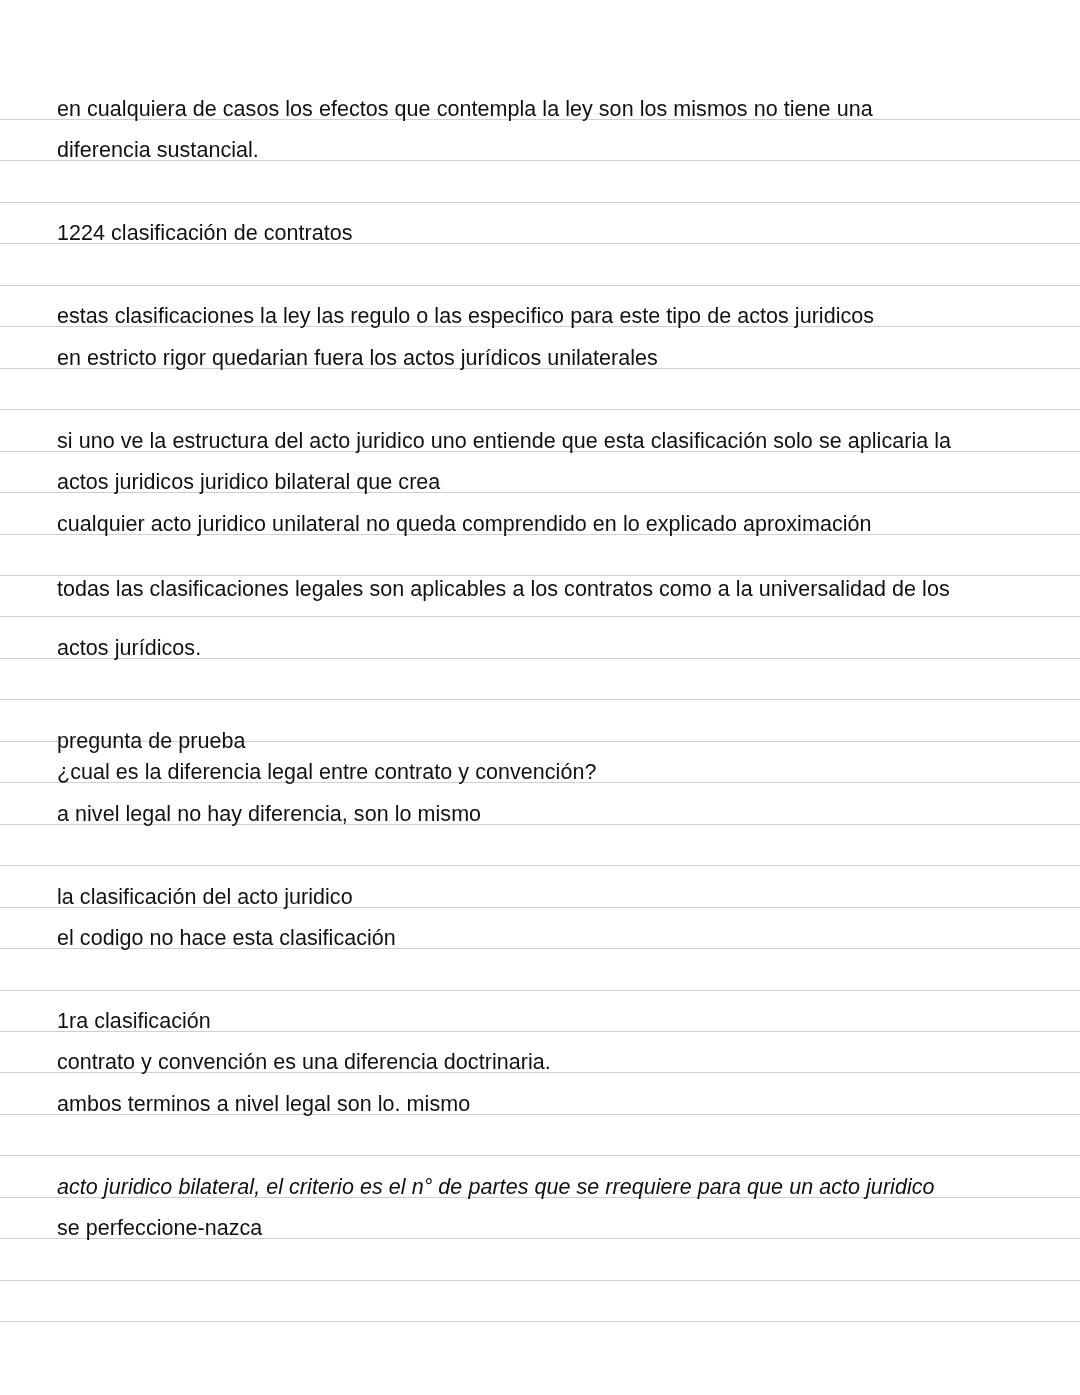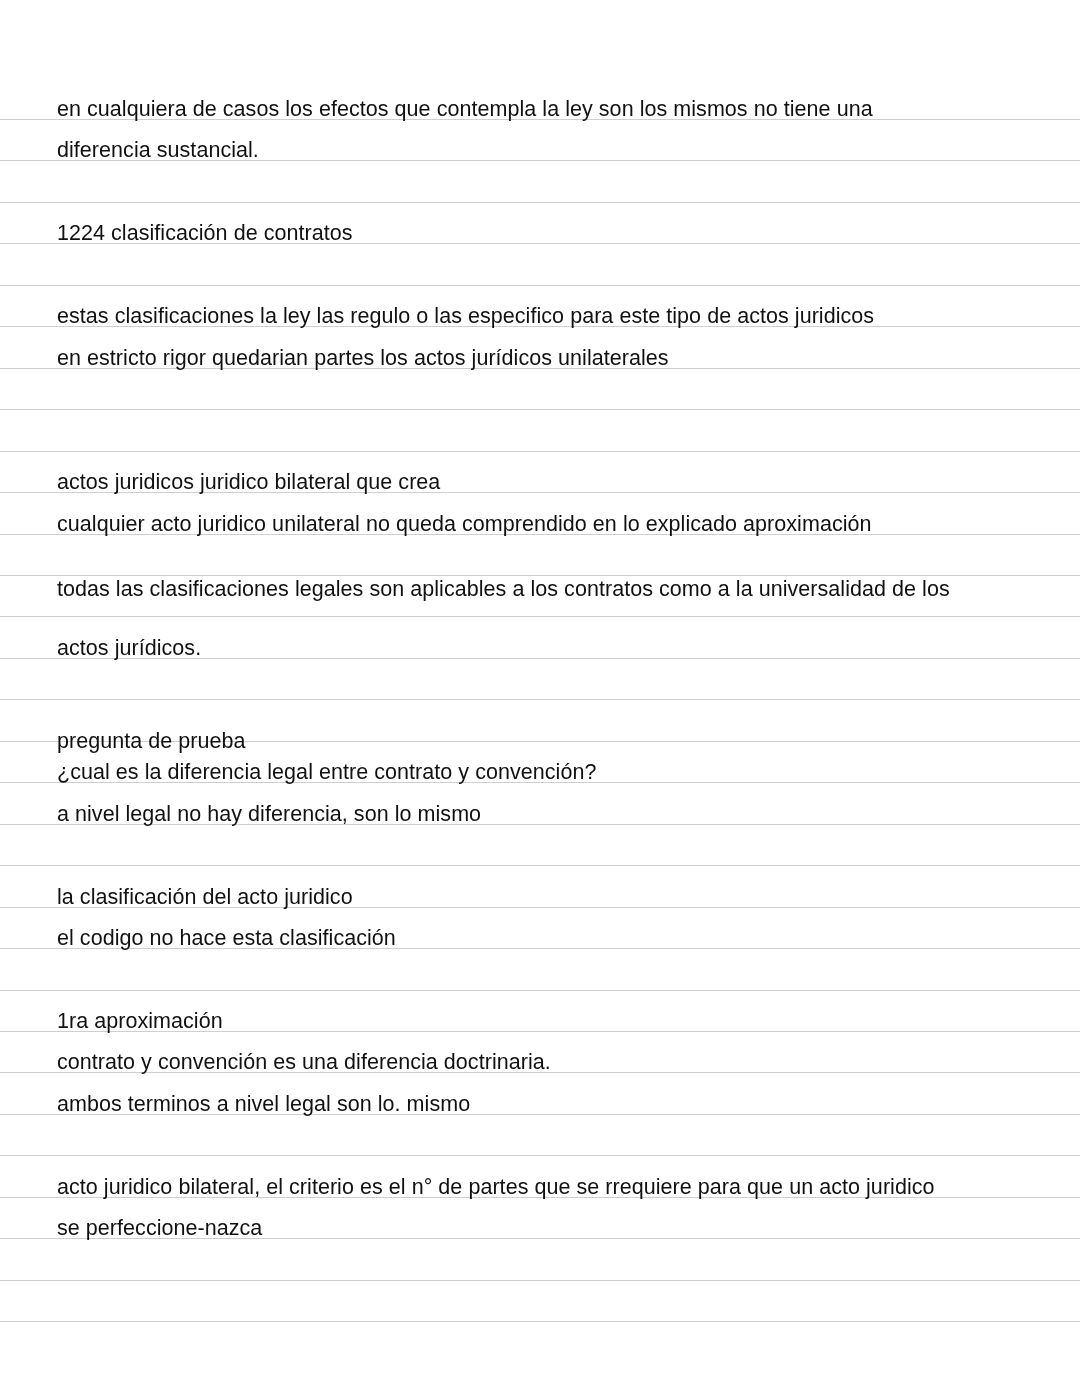--- a/index.html
+++ b/index.html
@@ -49,24 +49,25 @@
     <div class="line-text" style="top: 137.4px;">diferencia sustancial.</div>
     <div class="rule" style="top: 201.9px;"></div>
     <div class="line-text" style="top: 178.9px;"></div>
     <div class="rule" style="top: 243.4px;"></div>
     <div class="line-text" style="top: 220.4px;">1224 clasificación de contratos</div>
     <div class="rule" style="top: 284.8px;"></div>
     <div class="line-text" style="top: 261.8px;"></div>
     <div class="rule" style="top: 326.3px;"></div>
     <div class="line-text" style="top: 303.3px;">estas clasificaciones la ley las regulo o las especifico para este tipo de actos juridicos</div>
     <div class="rule" style="top: 367.7px;"></div>
-    <div class="line-text" style="top: 344.7px;">en estricto rigor quedarian partes los actos jurídicos unilaterales</div>
+    <div class="line-text" style="top: 344.7px;">en estricto rigor quedarian fuera los actos jurídicos unilaterales</div>
     <div class="rule" style="top: 409.2px;"></div>
     <div class="line-text" style="top: 386.2px;"></div>
     <div class="rule" style="top: 450.6px;"></div>
+    <div class="line-text" style="top: 427.6px;">si uno ve la estructura del acto juridico uno entiende que esta clasificación solo se aplicaria la</div>
     <div class="rule" style="top: 492.1px;"></div>
     <div class="line-text" style="top: 469.1px;">actos juridicos juridico bilateral que crea</div>
     <div class="rule" style="top: 533.5px;"></div>
     <div class="line-text" style="top: 510.5px;">cualquier acto juridico unilateral no queda comprendido en lo explicado aproximación</div>
     <div class="rule" style="top: 575px;"></div>
     <div class="line-text" style="top: 552px;"></div>
     <div class="rule" style="top: 616.4px;"></div>
     <div class="line-text" style="top: 576px;">todas las clasificaciones legales son aplicables a los contratos como a la universalidad de los</div>
     <div class="rule" style="top: 657.9px;"></div>
     <div class="line-text" style="top: 634.9px;">actos jurídicos.</div>
@@ -80,28 +81,28 @@
     <div class="line-text" style="top: 800.7px;">a nivel legal no hay diferencia, son lo mismo</div>
     <div class="rule" style="top: 865.1px;"></div>
     <div class="line-text" style="top: 842.1px;"></div>
     <div class="rule" style="top: 906.6px;"></div>
     <div class="line-text" style="top: 883.6px;">la clasificación del acto juridico</div>
     <div class="rule" style="top: 948px;"></div>
     <div class="line-text" style="top: 925px;">el codigo no hace esta clasificación</div>
     <div class="rule" style="top: 989.5px;"></div>
     <div class="line-text" style="top: 966.5px;"></div>
     <div class="rule" style="top: 1030.9px;"></div>
-    <div class="line-text" style="top: 1007.9px;">1ra aproximación</div>
+    <div class="line-text" style="top: 1007.9px;">1ra clasificación</div>
     <div class="rule" style="top: 1072.3px;"></div>
     <div class="line-text" style="top: 1049.3px;">contrato y convención es una diferencia doctrinaria.</div>
     <div class="rule" style="top: 1113.8px;"></div>
     <div class="line-text" style="top: 1090.8px; text-align: center;">ambos terminos a nivel legal son lo. mismo</div>
     <div class="rule" style="top: 1155.3px;"></div>
     <div class="line-text" style="top: 1132.3px;"></div>
     <div class="rule" style="top: 1196.7px;"></div>
-    <div class="line-text" style="top: 1173.7px;">acto juridico bilateral, el criterio es el n° de partes que se rrequiere para que un acto juridico</div>
+    <div class="line-text" style="top: 1173.7px; font-style: italic;">acto juridico bilateral, el criterio es el n° de partes que se rrequiere para que un acto juridico</div>
     <div class="rule" style="top: 1238.2px;"></div>
     <div class="line-text" style="top: 1215.2px;">se perfeccione-nazca</div>
     <div class="rule" style="top: 1279.6px;"></div>
     <div class="line-text" style="top: 1256.6px;"></div>
     <div class="rule" style="top: 1321.1px;"></div>
     <div class="line-text" style="top: 1298.1px;"></div>
   </div>
 
 </body></html>

